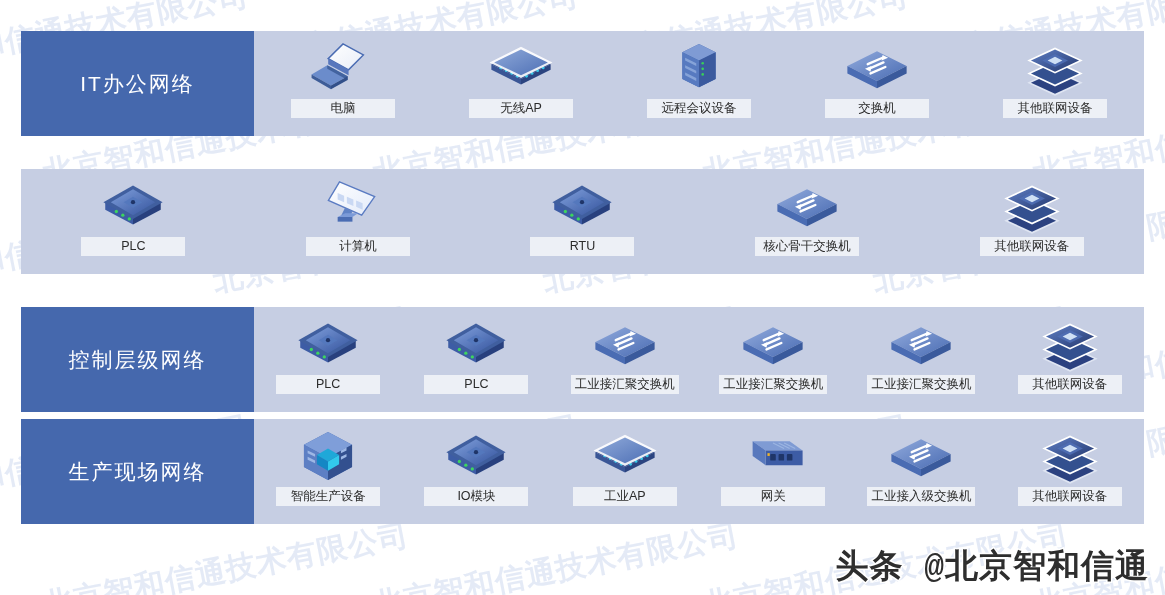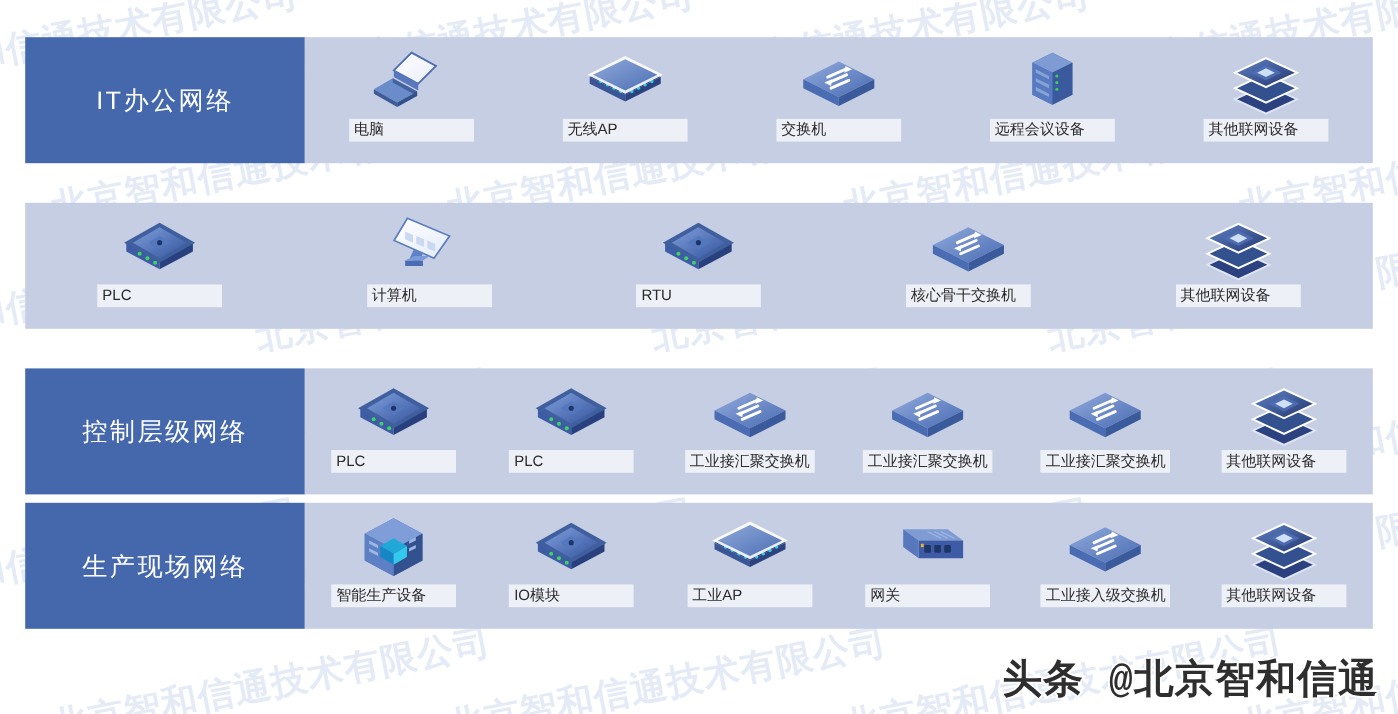--- a/index.html
+++ b/index.html
@@ -38,21 +38,21 @@
     padding-top:7px;box-sizing:border-box;
   }
   .device-icon{
     width:74px;height:58px;display:block;
   }
   .device-label{
     margin-top:3px;
     min-width:104px;max-width:128px;
     height:19px;line-height:19px;
     background:#edf0f6;color:#2b2b2b;
-    font-size:12.5px;
+    font-size:12.5px;text-align:center;
     padding:0 4px;box-sizing:border-box;
     white-space:nowrap;
   }
   
   #toutiao{
     position:absolute;right:16px;bottom:6px;z-index:5;
     font-size:33px;font-weight:700;color:#2e2e2e;
     letter-spacing:1px;white-space:nowrap;
     -webkit-text-stroke:3px #ffffff;
     paint-order:stroke fill;
@@ -138,62 +138,62 @@
     </g>
     <polygon points="40,9 6,26 40,43 74,26" fill="#ffffff" opacity=".9"></polygon>
     <polygon points="40,12 11,26 40,40 69,26" fill="url(#apTop)"></polygon>
   </svg>
           </span>
           <div class="device-label">无线AP</div>
         </div>
         <div class="device">
           <span>
             <svg class="device-icon" viewBox="0 0 80 62" xmlns="http://www.w3.org/2000/svg">
-    <defs>
-      <linearGradient id="swTop" x1="0" y1="0" x2="1" y2="1">
-        <stop offset="0" stop-color="#91aadc"></stop>
-                  <stop offset="1" stop-color="#4a6cb3"></stop>
-      </linearGradient>
-    </defs>
-    <polygon points="40,14 72,30 40,46 8,30" fill="url(#swTop)"></polygon>
-    <polygon points="8,30 40,46 40,54 8,38" fill="#4a6cb3"></polygon>
-    <polygon points="72,30 40,46 40,54 72,38" fill="#3a5a9c"></polygon>
-    <g fill="none" stroke="#ffffff" stroke-width="2.6" stroke-linecap="round">
-      <path d="M30 28 L46 21"></path>
-                <path d="M31 33 L47 26"></path>
-                <path d="M33 38 L49 31"></path>
-    </g>
-    <g fill="#ffffff">
-      <polygon points="46,18 52,21 45,24"></polygon>
-      <polygon points="33,36 27,33 34,30"></polygon>
-    </g>
-  </svg>
-          </span>
-          <div class="device-label">交换机</div>
-        </div>
-        <div class="device">
-          <span>
-            <svg class="device-icon" viewBox="0 0 80 62" xmlns="http://www.w3.org/2000/svg">
     <polygon points="40,6 58,15 58,44 40,53 22,44 22,15" fill="#4a6cb3"></polygon>
     <polygon points="40,6 58,15 40,24 22,15" fill="#7f9bd4"></polygon>
     <polygon points="40,24 58,15 58,44 40,53" fill="#3b5a9e"></polygon>
     <polygon points="22,15 40,24 40,53 22,44" fill="#577ac0"></polygon>
     <g fill="#86a3d8">
       <polygon points="25,21 37,27 37,30 25,24"></polygon>
       <polygon points="25,29 37,35 37,38 25,32"></polygon>
       <polygon points="25,37 37,43 37,46 25,40"></polygon>
     </g>
     <g fill="#39cf5a">
       <circle cx="44" cy="27" r="1.4"></circle>
                 <circle cx="44" cy="33" r="1.4"></circle>
                 <circle cx="44" cy="39" r="1.4"></circle>
     </g>
   </svg>
           </span>
           <div class="device-label">远程会议设备</div>
+        </div>
+        <div class="device">
+          <span>
+            <svg class="device-icon" viewBox="0 0 80 62" xmlns="http://www.w3.org/2000/svg">
+    <defs>
+      <linearGradient id="swTop" x1="0" y1="0" x2="1" y2="1">
+        <stop offset="0" stop-color="#91aadc"></stop>
+                  <stop offset="1" stop-color="#4a6cb3"></stop>
+      </linearGradient>
+    </defs>
+    <polygon points="40,14 72,30 40,46 8,30" fill="url(#swTop)"></polygon>
+    <polygon points="8,30 40,46 40,54 8,38" fill="#4a6cb3"></polygon>
+    <polygon points="72,30 40,46 40,54 72,38" fill="#3a5a9c"></polygon>
+    <g fill="none" stroke="#ffffff" stroke-width="2.6" stroke-linecap="round">
+      <path d="M30 28 L46 21"></path>
+                <path d="M31 33 L47 26"></path>
+                <path d="M33 38 L49 31"></path>
+    </g>
+    <g fill="#ffffff">
+      <polygon points="46,18 52,21 45,24"></polygon>
+      <polygon points="33,36 27,33 34,30"></polygon>
+    </g>
+  </svg>
+          </span>
+          <div class="device-label">交换机</div>
         </div>
         <div class="device">
           <span>
             <svg class="device-icon" viewBox="0 0 80 62" xmlns="http://www.w3.org/2000/svg">
     <defs>
       <linearGradient id="stk" x1="0" y1="0" x2="1" y2="1">
         <stop offset="0" stop-color="#5f7fc4"></stop>
                   <stop offset="1" stop-color="#24386f"></stop>
       </linearGradient>
     </defs>

